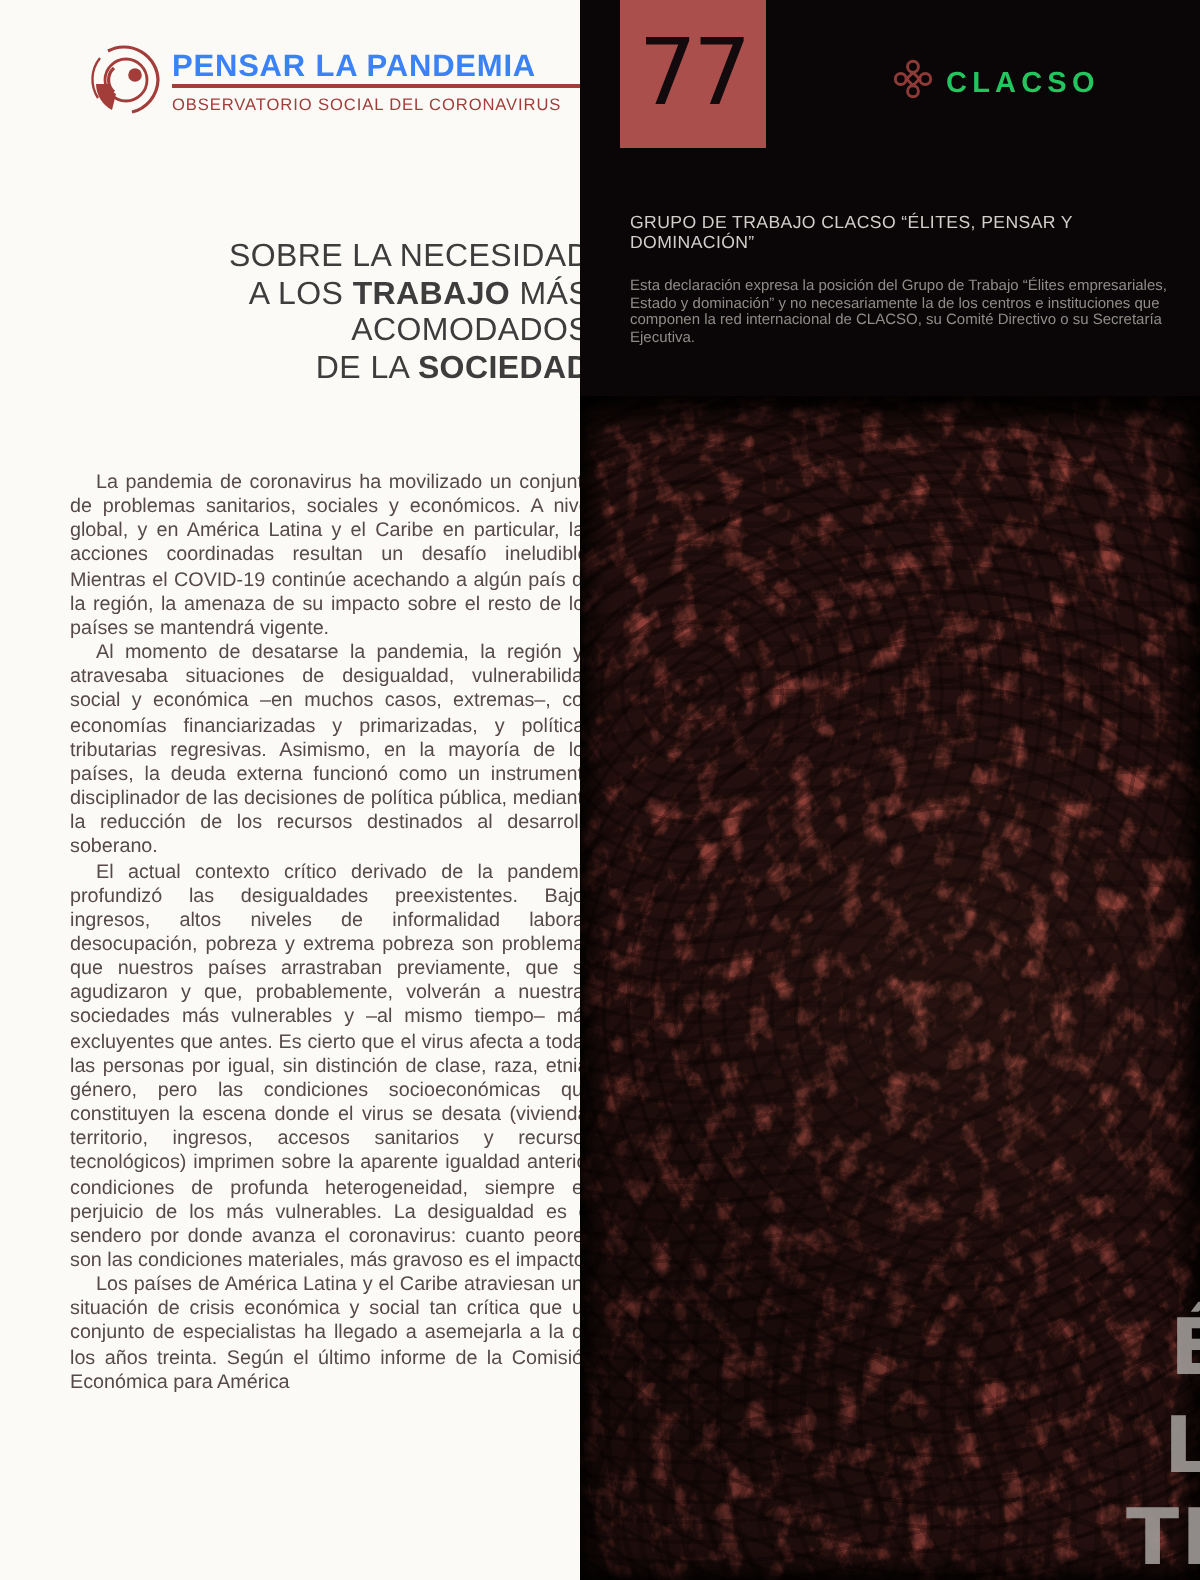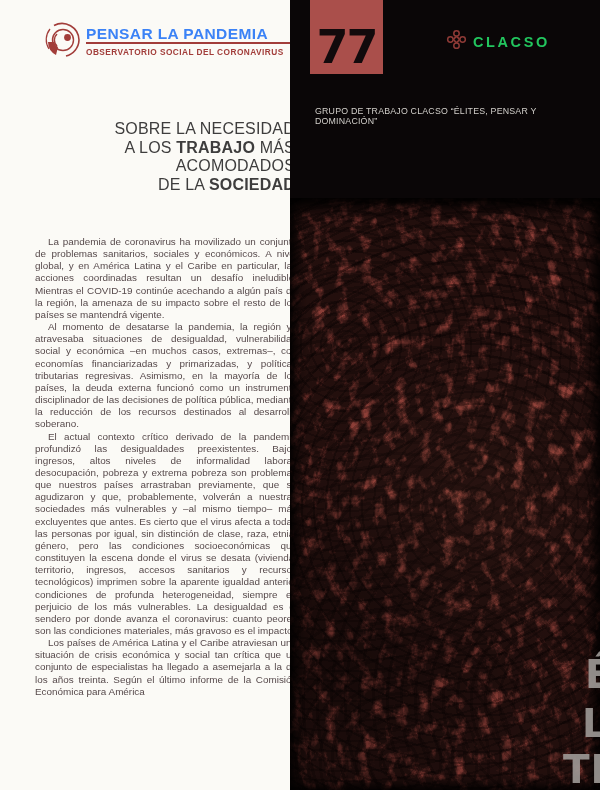--- a/index.html
+++ b/index.html
@@ -9,21 +9,21 @@
   }
   
   .brand-logo{position:absolute;left:44px;top:21px;width:38px;height:38px;}
   .brand-title{
     position:absolute;left:86px;top:25px;width:210px;
     font-size:15.5px;font-weight:bold;letter-spacing:.4px;color:#3b82f6;white-space:nowrap;
   }
   .brand-rule{position:absolute;left:86px;top:42px;width:204px;height:2px;background:#a23d3a;}
   .brand-subtitle{
     position:absolute;left:86px;top:47px;width:220px;
-    font-size:8.3px;font-weight:bold;letter-spacing:.45px;color:#a23d3a;white-space:nowrap;
+    font-size:8.3px;font-weight:normal;letter-spacing:.45px;color:#a23d3a;white-space:nowrap;
   }
   
   .article-title{
     position:absolute;left:30px;top:120px;width:265px;text-align:right;
     font-size:16px;line-height:18.6px;color:#3e3d3d;letter-spacing:.2px;
   }
   .article-title .b{font-weight:bold;}
   .article-subtitle{
     position:absolute;left:35px;top:202px;width:252px;
     font-size:11.6px;line-height:14.6px;font-weight:bold;color:#6e322d;
@@ -33,22 +33,22 @@
     font-size:9.9px;line-height:12.15px;color:#56494b;text-align:justify;
   }
   .article-body p{margin:0;text-indent:13px;}
   
   .right-col{position:absolute;left:290px;top:0;width:310px;height:790px;background:#0a0607;}
   .num-box{
     position:absolute;left:20px;top:0;width:73px;height:74px;background:#aa4f4b;
     display:flex;align-items:flex-end;justify-content:center;
   }
   .num-box .num{
-    font-family:"DejaVu Sans",sans-serif;font-weight:700;font-size:46px;line-height:1;
-    color:#120a0c;letter-spacing:-2px;padding-bottom:4px;
+    font-family:"DejaVu Sans",sans-serif;font-weight:400;font-size:46px;line-height:1;
+    color:#120a0c;letter-spacing:-2px;padding-bottom:15px;
   }
   .clacso{position:absolute;left:156px;top:29px;display:flex;align-items:center;gap:6px;}
   .clacso-text{
     font-size:14.5px;font-weight:bold;letter-spacing:2.6px;color:#22c55e;
   }
   .gt-heading{
     position:absolute;left:25px;top:106px;width:278px;
     font-size:8.8px;letter-spacing:.2px;color:#d2cfca;
   }
   .gt-note{
@@ -125,20 +125,21 @@
             <circle cx="5" cy="12" r="3.1"></circle>
             <circle cx="19" cy="12" r="3.1"></circle>
             <rect x="9.4" y="9.4" width="5.2" height="5.2" rx="1.4" transform="rotate(45 12 12)"></rect>
           </g>
         </svg>
       </span>
       <span class="clacso-text">CLACSO</span>
     </div>
 
     <div class="gt-heading">GRUPO DE TRABAJO CLACSO “ÉLITES, PENSAR Y DOMINACIÓN”</div>
+    <div class="gt-note">Esta declaración expresa la posición del Grupo de Trabajo “Élites empresariales, Estado y dominación” y no necesariamente la de los centros e instituciones que componen la red internacional de CLACSO, su Comité Directivo o su Secretaría Ejecutiva.</div>
 
     <div class="texture">
       <svg width="310" height="592">
         <filter id="noise" x="0" y="0" width="100%" height="100%">
           <feTurbulence type="fractalNoise" baseFrequency="0.085 0.065" numOctaves="4" seed="8"></feTurbulence>
           <feColorMatrix type="matrix" values="0 0 0 0 0  0 0 0 0 0  0 0 0 0 0  1.6 1.6 1.6 0 -1.35"></feColorMatrix>
         </filter>
         <rect width="310" height="592" filter="url(#noise)"></rect>
       </svg>
     </div>

